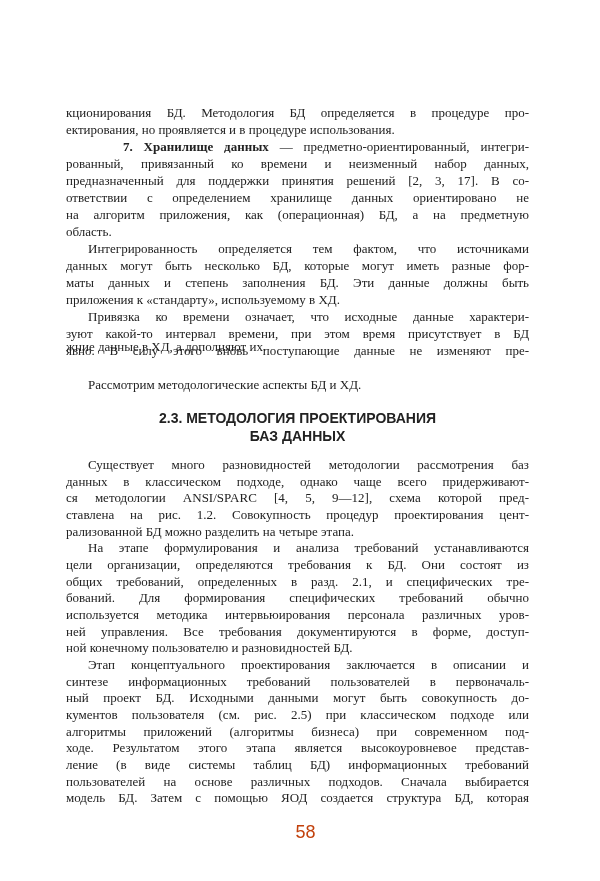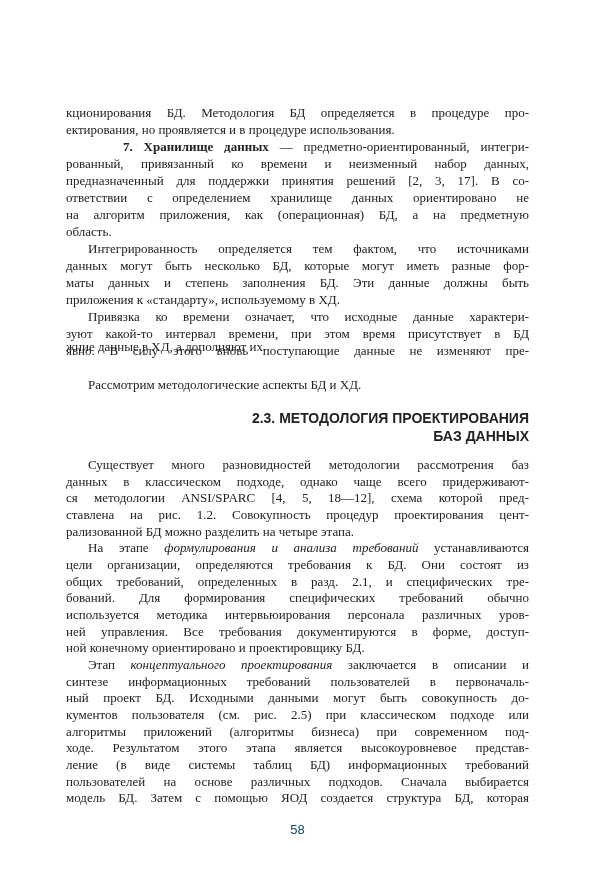--- a/index.html
+++ b/index.html
@@ -8,30 +8,30 @@
   .ln {
     position: absolute; left: 0; width: 463px;
     font-family: "Liberation Serif", "DejaVu Serif", serif;
     font-size: 13px; color: #222;
     white-space: nowrap; text-align: justify; text-align-last: justify;
     line-height: 17px; height: 17px;
   }
   .ln.last { text-align-last: left; }
   .ln.ind { left: 22px; width: 441px; }
   .b { font-weight: bold; margin-left: 35px; }
-  .i { font-style: italic; }
+  .i { }
   .head {
-    position: absolute; left: 0; width: 463px; text-align: right;
+    position: absolute; left: 0; width: 463px; text-align: center;
     font-family: "Liberation Sans", "DejaVu Sans", sans-serif;
     font-weight: bold; font-size: 14px; color: #222; line-height: 18px;
   }
   .pnum {
-    position: absolute; left: 0; width: 463px; text-align: center;
+    position: absolute; left: 8px; width: 463px; text-align: center;
     font-family: "Liberation Sans", "DejaVu Sans", sans-serif;
-    font-size: 13px; color: #0c4a6e;
+    font-size: 18px; color: #c2410c;
   }
 </style>
 </head>
 <body>
 
 <div class="page">
 
   <div class="ln" style="top:104px">кционирования БД. Методология БД определяется в процедуре про-</div>
   <div class="ln last" style="top:121px">ектирования, но проявляется и в процедуре использования.</div>
   <div class="ln ind" style="top:138px"><span class="b">7. Хранилище данных</span><span> — предметно-ориентированный, интегри-</span></div>
@@ -48,30 +48,30 @@
   <div class="ln" style="top:325px">зуют какой-то интервал времени, при этом время присутствует в БД</div>
   <div class="ln" style="top:342px">явно. В силу этого вновь поступающие данные не изменяют пре-</div>
   <div class="ln last" style="top:338px">жние данные в ХД, а дополняют их.</div>
   <div class="ln ind last" style="top:376px">Рассмотрим методологические аспекты БД и ХД.</div>
 
   <div class="head" style="top:409px">2.3. МЕТОДОЛОГИЯ ПРОЕКТИРОВАНИЯ</div>
   <div class="head" style="top:427px">БАЗ ДАННЫХ</div>
 
   <div class="ln ind" style="top:456px">Существует много разновидностей методологии рассмотрения баз</div>
   <div class="ln" style="top:473px">данных в классическом подходе, однако чаще всего придерживают-</div>
-  <div class="ln" style="top:489px">ся методологии ANSI/SPARC [4, 5, 18—12], схема которой пред-</div>
+  <div class="ln" style="top:489px">ся методологии ANSI/SPARC [4, 5, 9—12], схема которой пред-</div>
   <div class="ln" style="top:506px">ставлена на рис. 1.2. Совокупность процедур проектирования цент-</div>
   <div class="ln last" style="top:523px">рализованной БД можно разделить на четыре этапа.</div>
   <div class="ln ind" style="top:539px"><span>На этапе </span><span class="i">формулирования и анализа требований</span><span> устанавливаются</span></div>
   <div class="ln" style="top:556px">цели организации, определяются требования к БД. Они состоят из</div>
   <div class="ln" style="top:573px">общих требований, определенных в разд. 2.1, и специфических тре-</div>
   <div class="ln" style="top:589px">бований. Для формирования специфических требований обычно</div>
   <div class="ln" style="top:606px">используется методика интервьюирования персонала различных уров-</div>
   <div class="ln" style="top:623px">ней управления. Все требования документируются в форме, доступ-</div>
-  <div class="ln last" style="top:639px">ной конечному ориентировано и проектировщику БД.</div>
+  <div class="ln last" style="top:639px">ной конечному пользователю и разновидностей БД.</div>
   <div class="ln ind" style="top:656px"><span>Этап </span><span class="i">концептуального проектирования</span><span> заключается в описании и</span></div>
   <div class="ln" style="top:673px">синтезе информационных требований пользователей в первоначаль-</div>
   <div class="ln" style="top:689px">ный проект БД. Исходными данными могут быть совокупность до-</div>
   <div class="ln" style="top:706px">кументов пользователя (см. рис. 2.5) при классическом подходе или</div>
   <div class="ln" style="top:723px">алгоритмы приложений (алгоритмы бизнеса) при современном под-</div>
   <div class="ln" style="top:739px">ходе. Результатом этого этапа является высокоуровневое представ-</div>
   <div class="ln" style="top:756px">ление (в виде системы таблиц БД) информационных требований</div>
   <div class="ln" style="top:773px">пользователей на основе различных подходов. Сначала выбирается</div>
   <div class="ln" style="top:789px">модель БД. Затем с помощью ЯОД создается структура БД, которая</div>
 

